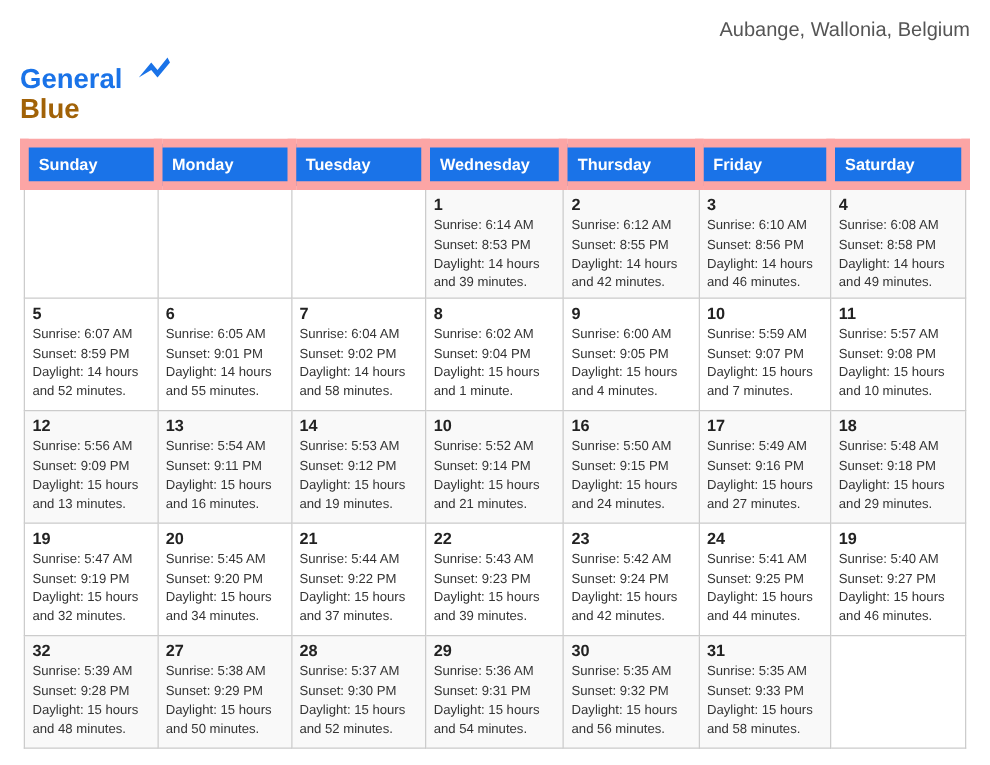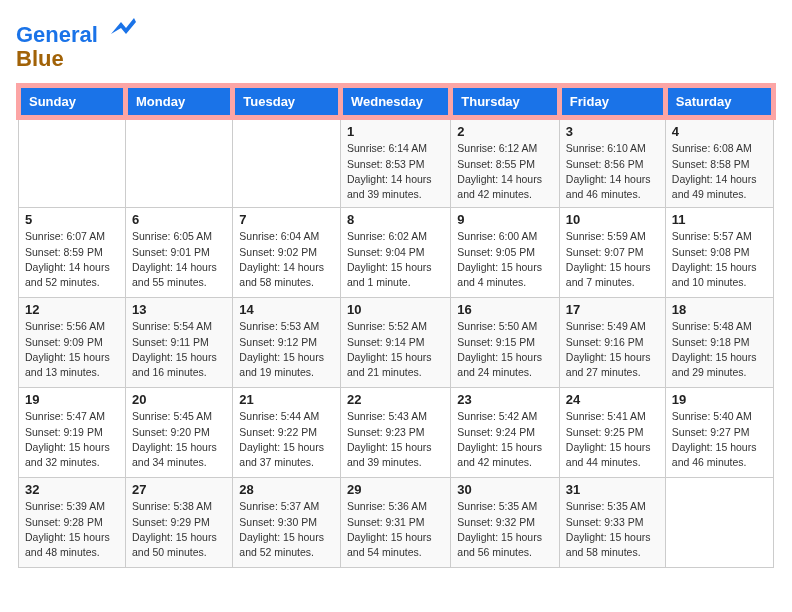--- a/index.html
+++ b/index.html
@@ -12,20 +12,21 @@
     }
     .header {
       display: flex;
       justify-content: space-between;
       align-items: flex-start;
       margin-bottom: 12px;
     }
     .logo {
       display: flex;
       align-items: flex-end;
+      margin-top: 28px;
     }
     .logo-text {
       font-size: 22px;
       font-weight: bold;
       color: #333;
       line-height: 1.1;
     }
     .logo-text span {
       color: #1a73e8;
     }
@@ -52,21 +53,21 @@
       border-collapse: collapse;
       font-size: 11px;
     }
     thead tr th {
       background-color: #1a73e8;
       color: #fff;
       font-weight: bold;
       text-align: left;
       padding: 6px 8px;
       font-size: 13px;
-      border: 5px solid #fca5a5;
+      border: 7px solid #fca5a5;
     }
     tbody tr td {
       border: 1px solid #ccc;
       vertical-align: top;
       padding: 4px 6px;
       width: 113px;
       height: 90px;
       background: #fff;
     }
     tbody tr:nth-child(odd) td {
@@ -98,20 +99,21 @@
         <svg class="logo-icon" viewBox="0 0 30 28">
           <polygon points="5,20 15,8 20,14 28,4 30,8 20,20 15,14" fill="#1a73e8"></polygon>
         </svg>
       </div>
       <div class="logo-text">
         <span style="color:#a16207;">Blue</span>
       </div>
     </div>
   </div>
   <div class="title-block">
+    <div class="location">Aubange, Wallonia, Belgium</div>
   </div>
 </div>
 
 <table>
   <thead>
     <tr>
     <th>Sunday</th>
         <th>Monday</th>
         <th>Tuesday</th>
         <th>Wednesday</th>

